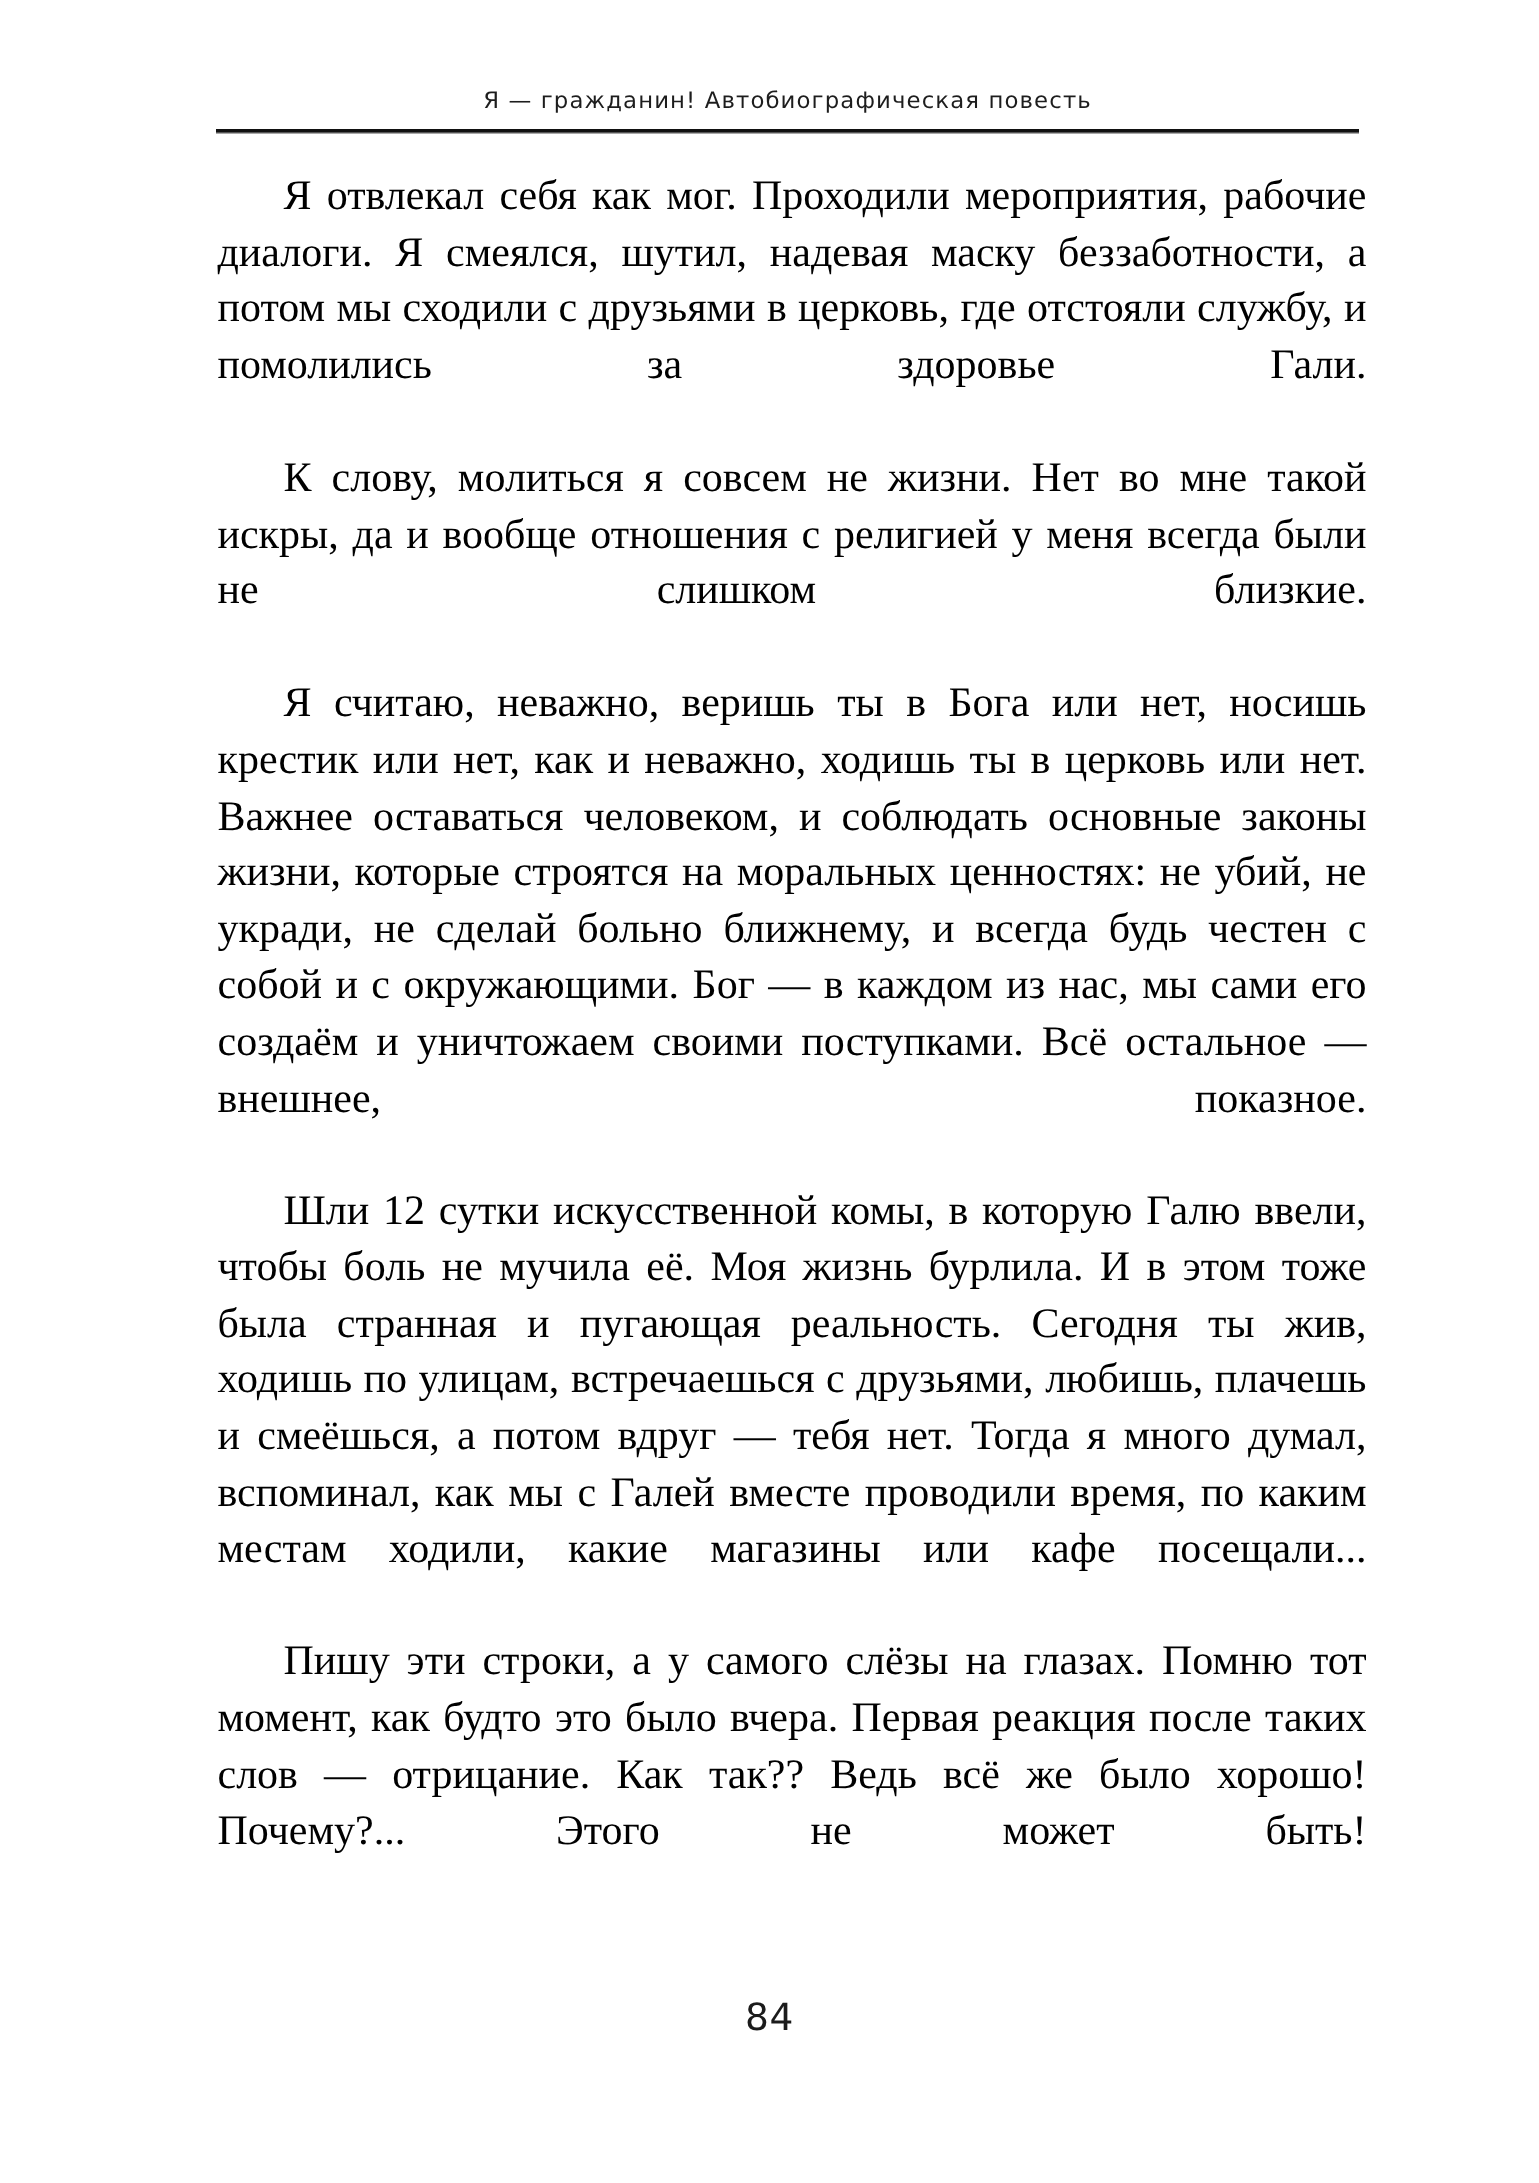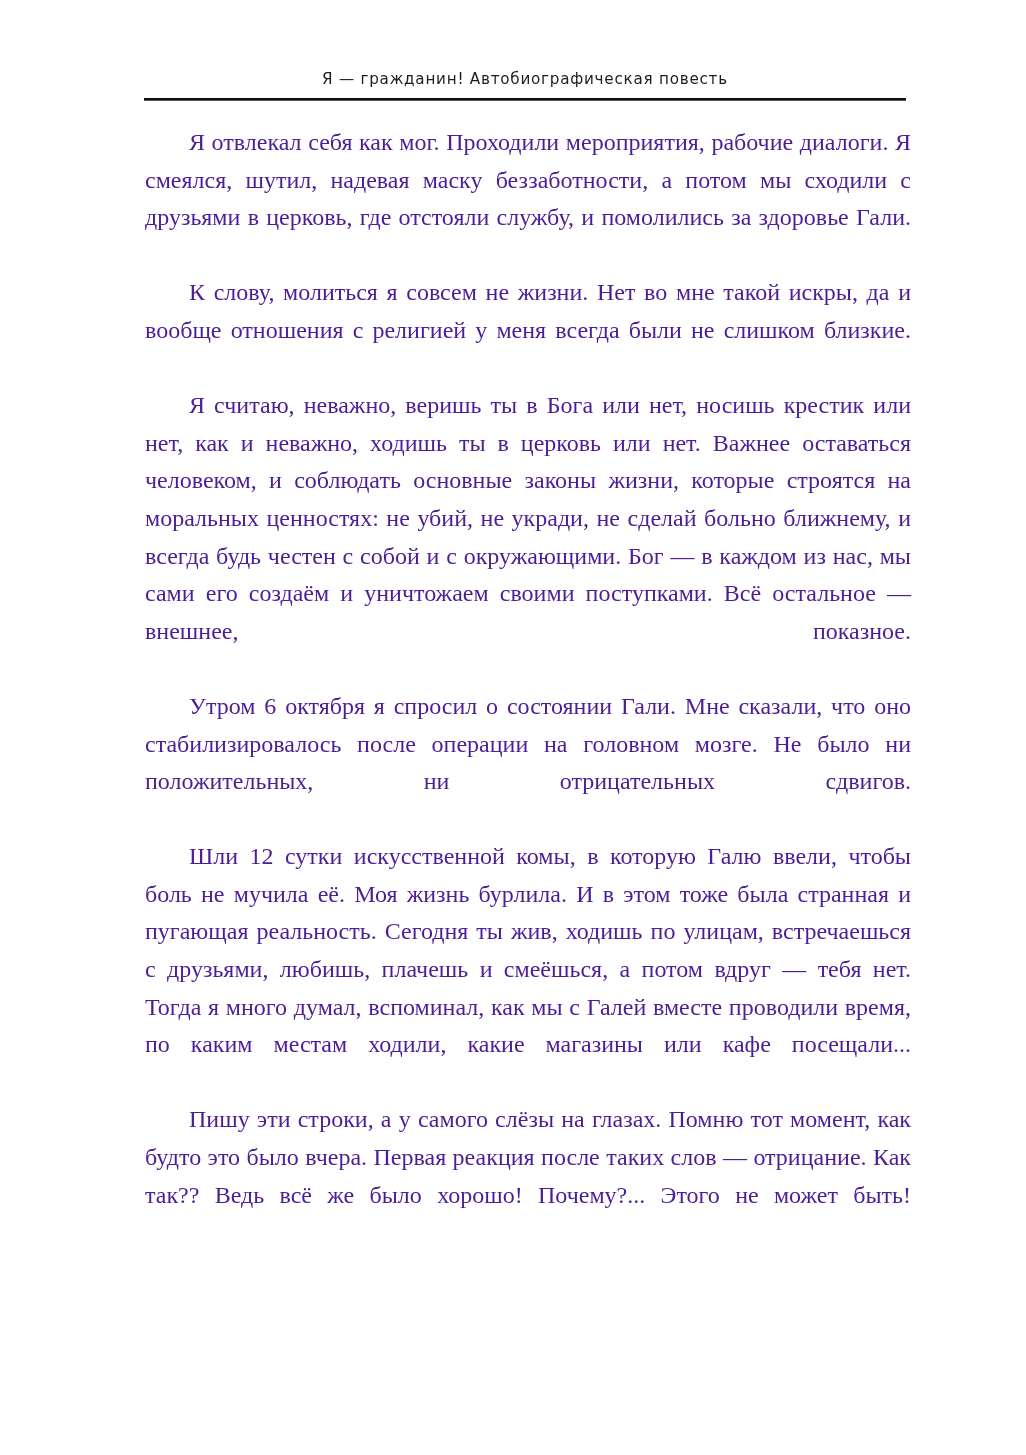--- a/index.html
+++ b/index.html
@@ -6,21 +6,21 @@
     margin: 0;
     padding: 0;
     background: #ffffff;
   }
 
   .page {
     position: relative;
     width: 1026px;
     height: 1406px;
     background: #ffffff;
-    margin: 12px auto;
+    margin: 0 auto;
     overflow: hidden;
     box-sizing: border-box;
   }
 
   
   .header-zone {
     position: absolute;
     left: 144px;
     top: 58px;
     width: 762px;
@@ -49,23 +49,23 @@
   
   .text-column {
     position: absolute;
     left: 145px;
     top: 112px;
     width: 766px;
   }
 
   .para {
     font-family: "Liberation Serif", "DejaVu Serif", serif;
-    font-size: 24px;
+    font-size: 28px;
     line-height: 37.6px;
-    color: #4c1d95;
+    color: #000000;
     text-align: justify;
     text-justify: inter-word;
     text-indent: 44px;
     margin: 0;
     hyphens: manual;
     -webkit-hyphens: manual;
   }
 
   
   .para::after {
@@ -95,20 +95,20 @@
 
   <div class="header-zone">
     <div class="running-title">Я — гражданин! Автобиографическая повесть</div>
     <div class="header-rule"></div>
   </div>
 
   <div class="text-column">
     <p class="para">Я отвлекал себя как мог. Проходили мероприятия, рабочие диалоги. Я смеялся, шутил, надевая маску беззаботности, а потом мы сходили с друзьями в церковь, где отстояли службу, и помолились за здоровье Гали.</p>
     <p class="para">К слову, молиться я совсем не жизни. Нет во мне такой искры, да и вообще отношения с религией у меня всегда были не слишком близкие.</p>
     <p class="para">Я считаю, неважно, веришь ты в Бога или нет, носишь крестик или нет, как и неважно, ходишь ты в церковь или нет. Важнее оставаться человеком, и соблюдать основные законы жизни, которые строятся на моральных ценностях: не убий, не укради, не сделай больно ближнему, и всегда будь честен с собой и с окружающими. Бог —  в каждом из нас, мы сами его создаём и уничтожаем своими поступками. Всё остальное — внешнее, показное.</p>
-    <p class="para">Утром 6 октября я спросил о состоянии Гали. Мне сказали, что оно стабилизировалось после операции на головном мозге. Не было ни положительных, ни отрицательных сдвигов.</p>
     <p class="para">Шли 12 сутки искусственной комы, в которую Галю ввели, чтобы боль не мучила её. Моя жизнь бурлила. И в этом тоже была странная и пугающая реальность. Сегодня ты жив, ходишь по улицам, встречаешься с друзьями, любишь, плачешь и смеёшься, а потом вдруг —  тебя нет. Тогда я много думал, вспоминал, как мы с Галей вместе проводили время, по каким местам ходили, какие магазины или кафе посещали...</p>
     <p class="para">Пишу эти строки, а у самого слёзы на глазах. Помню тот момент, как будто это было вчера. Первая реакция после таких слов — отрицание. Как так?? Ведь всё же было хорошо! Почему?... Этого не может быть!</p>
 
   </div>
 
+  <div class="folio">84</div>
 
 </div>
 
 </body></html>

